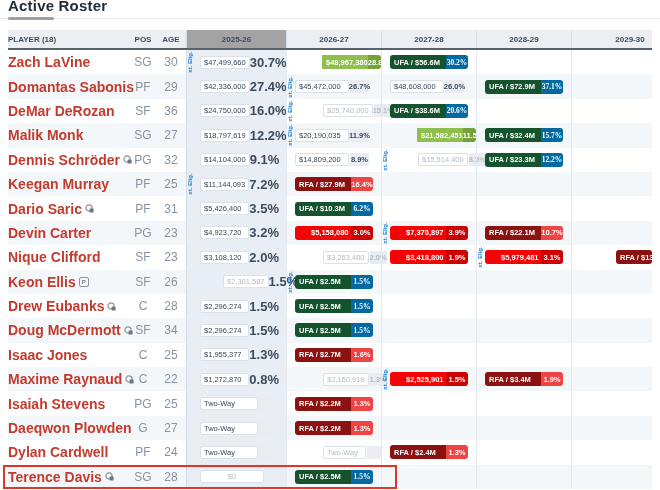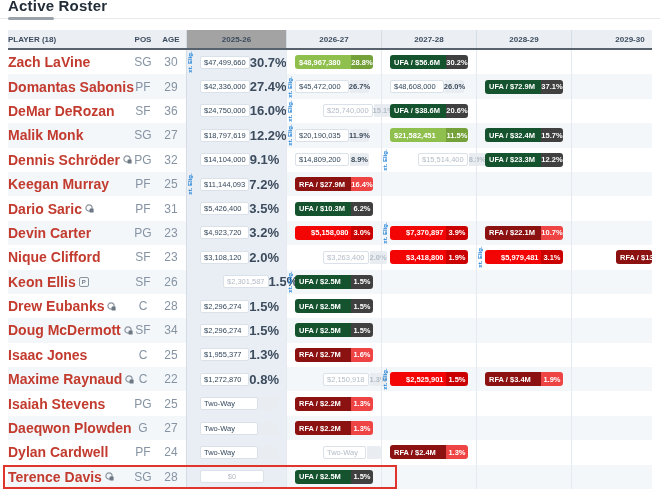--- a/index.html
+++ b/index.html
@@ -51,22 +51,22 @@
     width:19px;height:13px;margin-left:1px;background:#e9edf1;border-radius:0 2px 2px 0;
     display:flex;align-items:center;justify-content:center;
     font-weight:bold;font-size:7.5px;color:#3c4b5d;
   }
   .grey .stub{color:#b3bcc6;}
 
   .pill{display:flex;height:14px;margin-left:8px;border-radius:3px;overflow:hidden;
     font-weight:bold;color:#fff;font-size:7.5px;white-space:nowrap;}
   .pill .pm{width:56px;display:flex;align-items:center;padding-left:4px;box-sizing:border-box;}
   .pill .pp{width:22px;display:flex;align-items:center;justify-content:center;}
-  .pill.green .pm{background:#8fbf4d;} .pill.green .pp{background:#74a13a;}
-  .pill.blue .pm{background:#14532d;} .pill.blue .pp{background:#404040;}
+  .pill.green .pm{background:#8fbf4d;margin-left:27px;} .pill.green .pp{background:#74a13a;}
+  .pill.blue .pm{background:#14532d;} .pill.blue .pp{background:#0369a1;font-family:Liberation Serif, serif;}
   .pill.red .pm{background:#f40505;padding-left:16px;} .pill.red .pp{background:#cb0000;}
   .pill.maroon .pm{background:#8c1212;} .pill.maroon .pp{background:#ef4444;}
 
   .ext-tag{
     position:absolute;left:0;top:50%;
     writing-mode:vertical-rl;transform:translateY(-50%) rotate(180deg);
     font-size:6px;font-weight:bold;color:#1d7fd6;line-height:1;width:8px;
     white-space:nowrap;text-align:center;
   }
 

